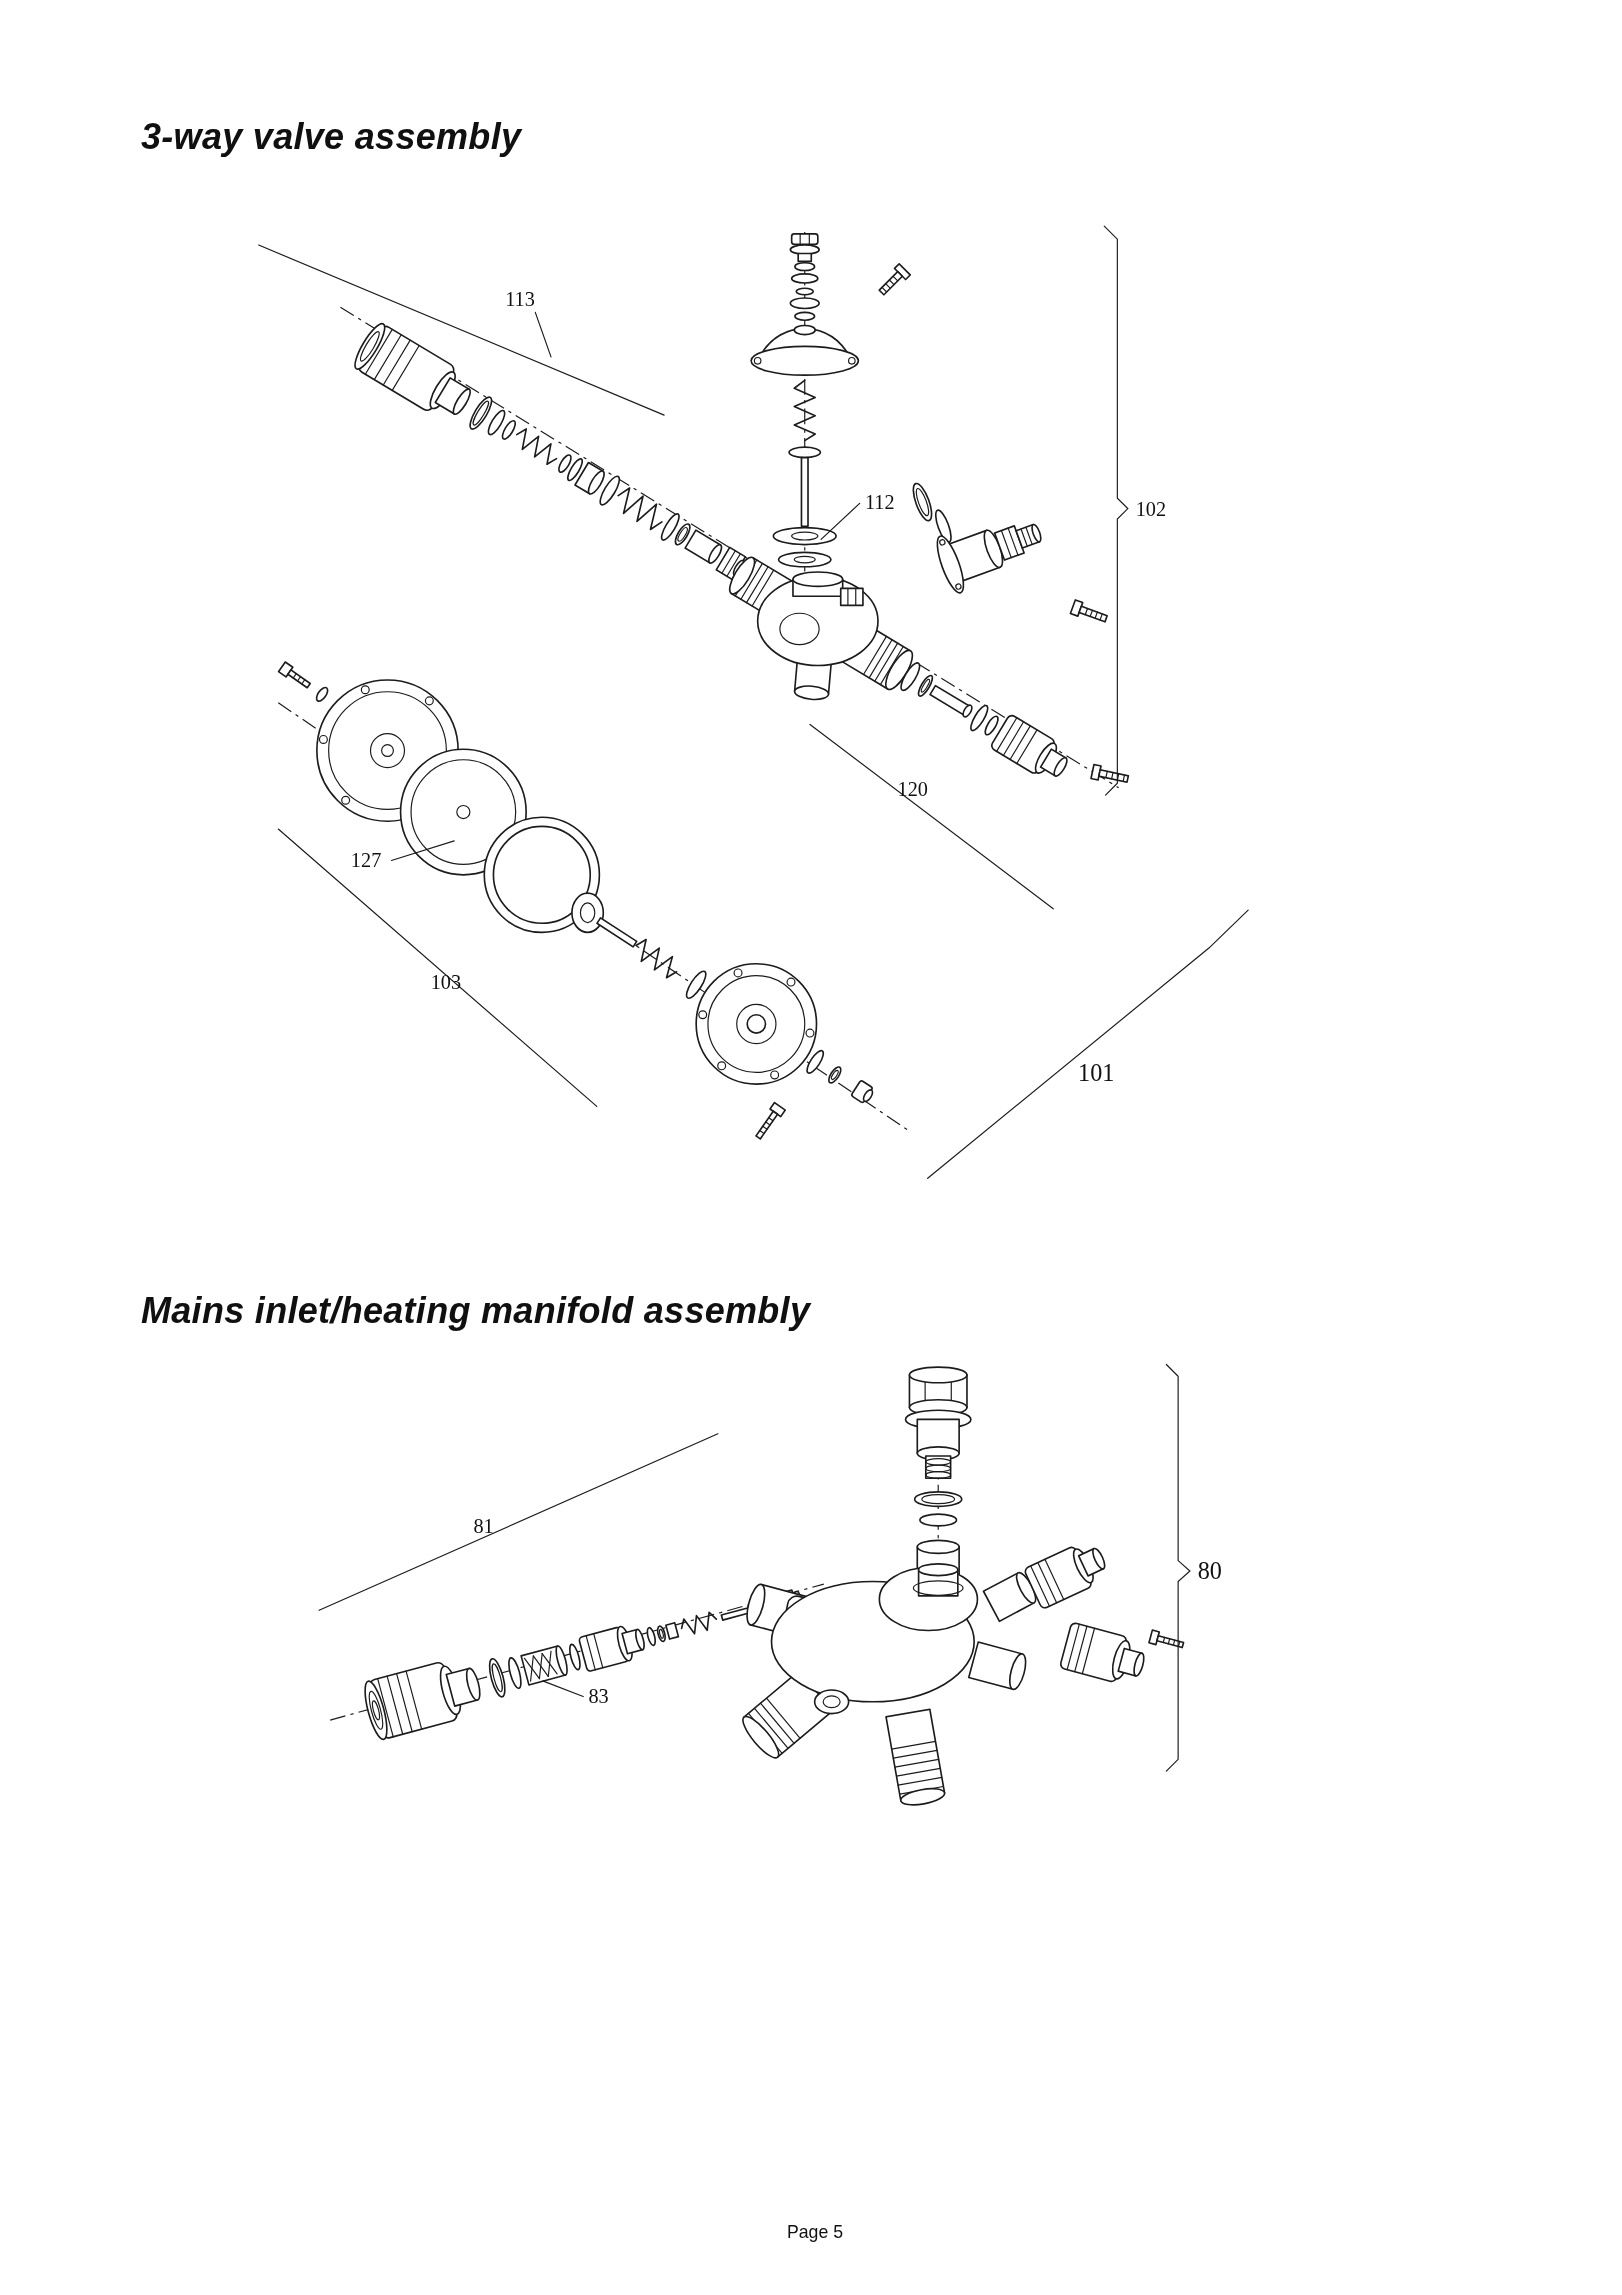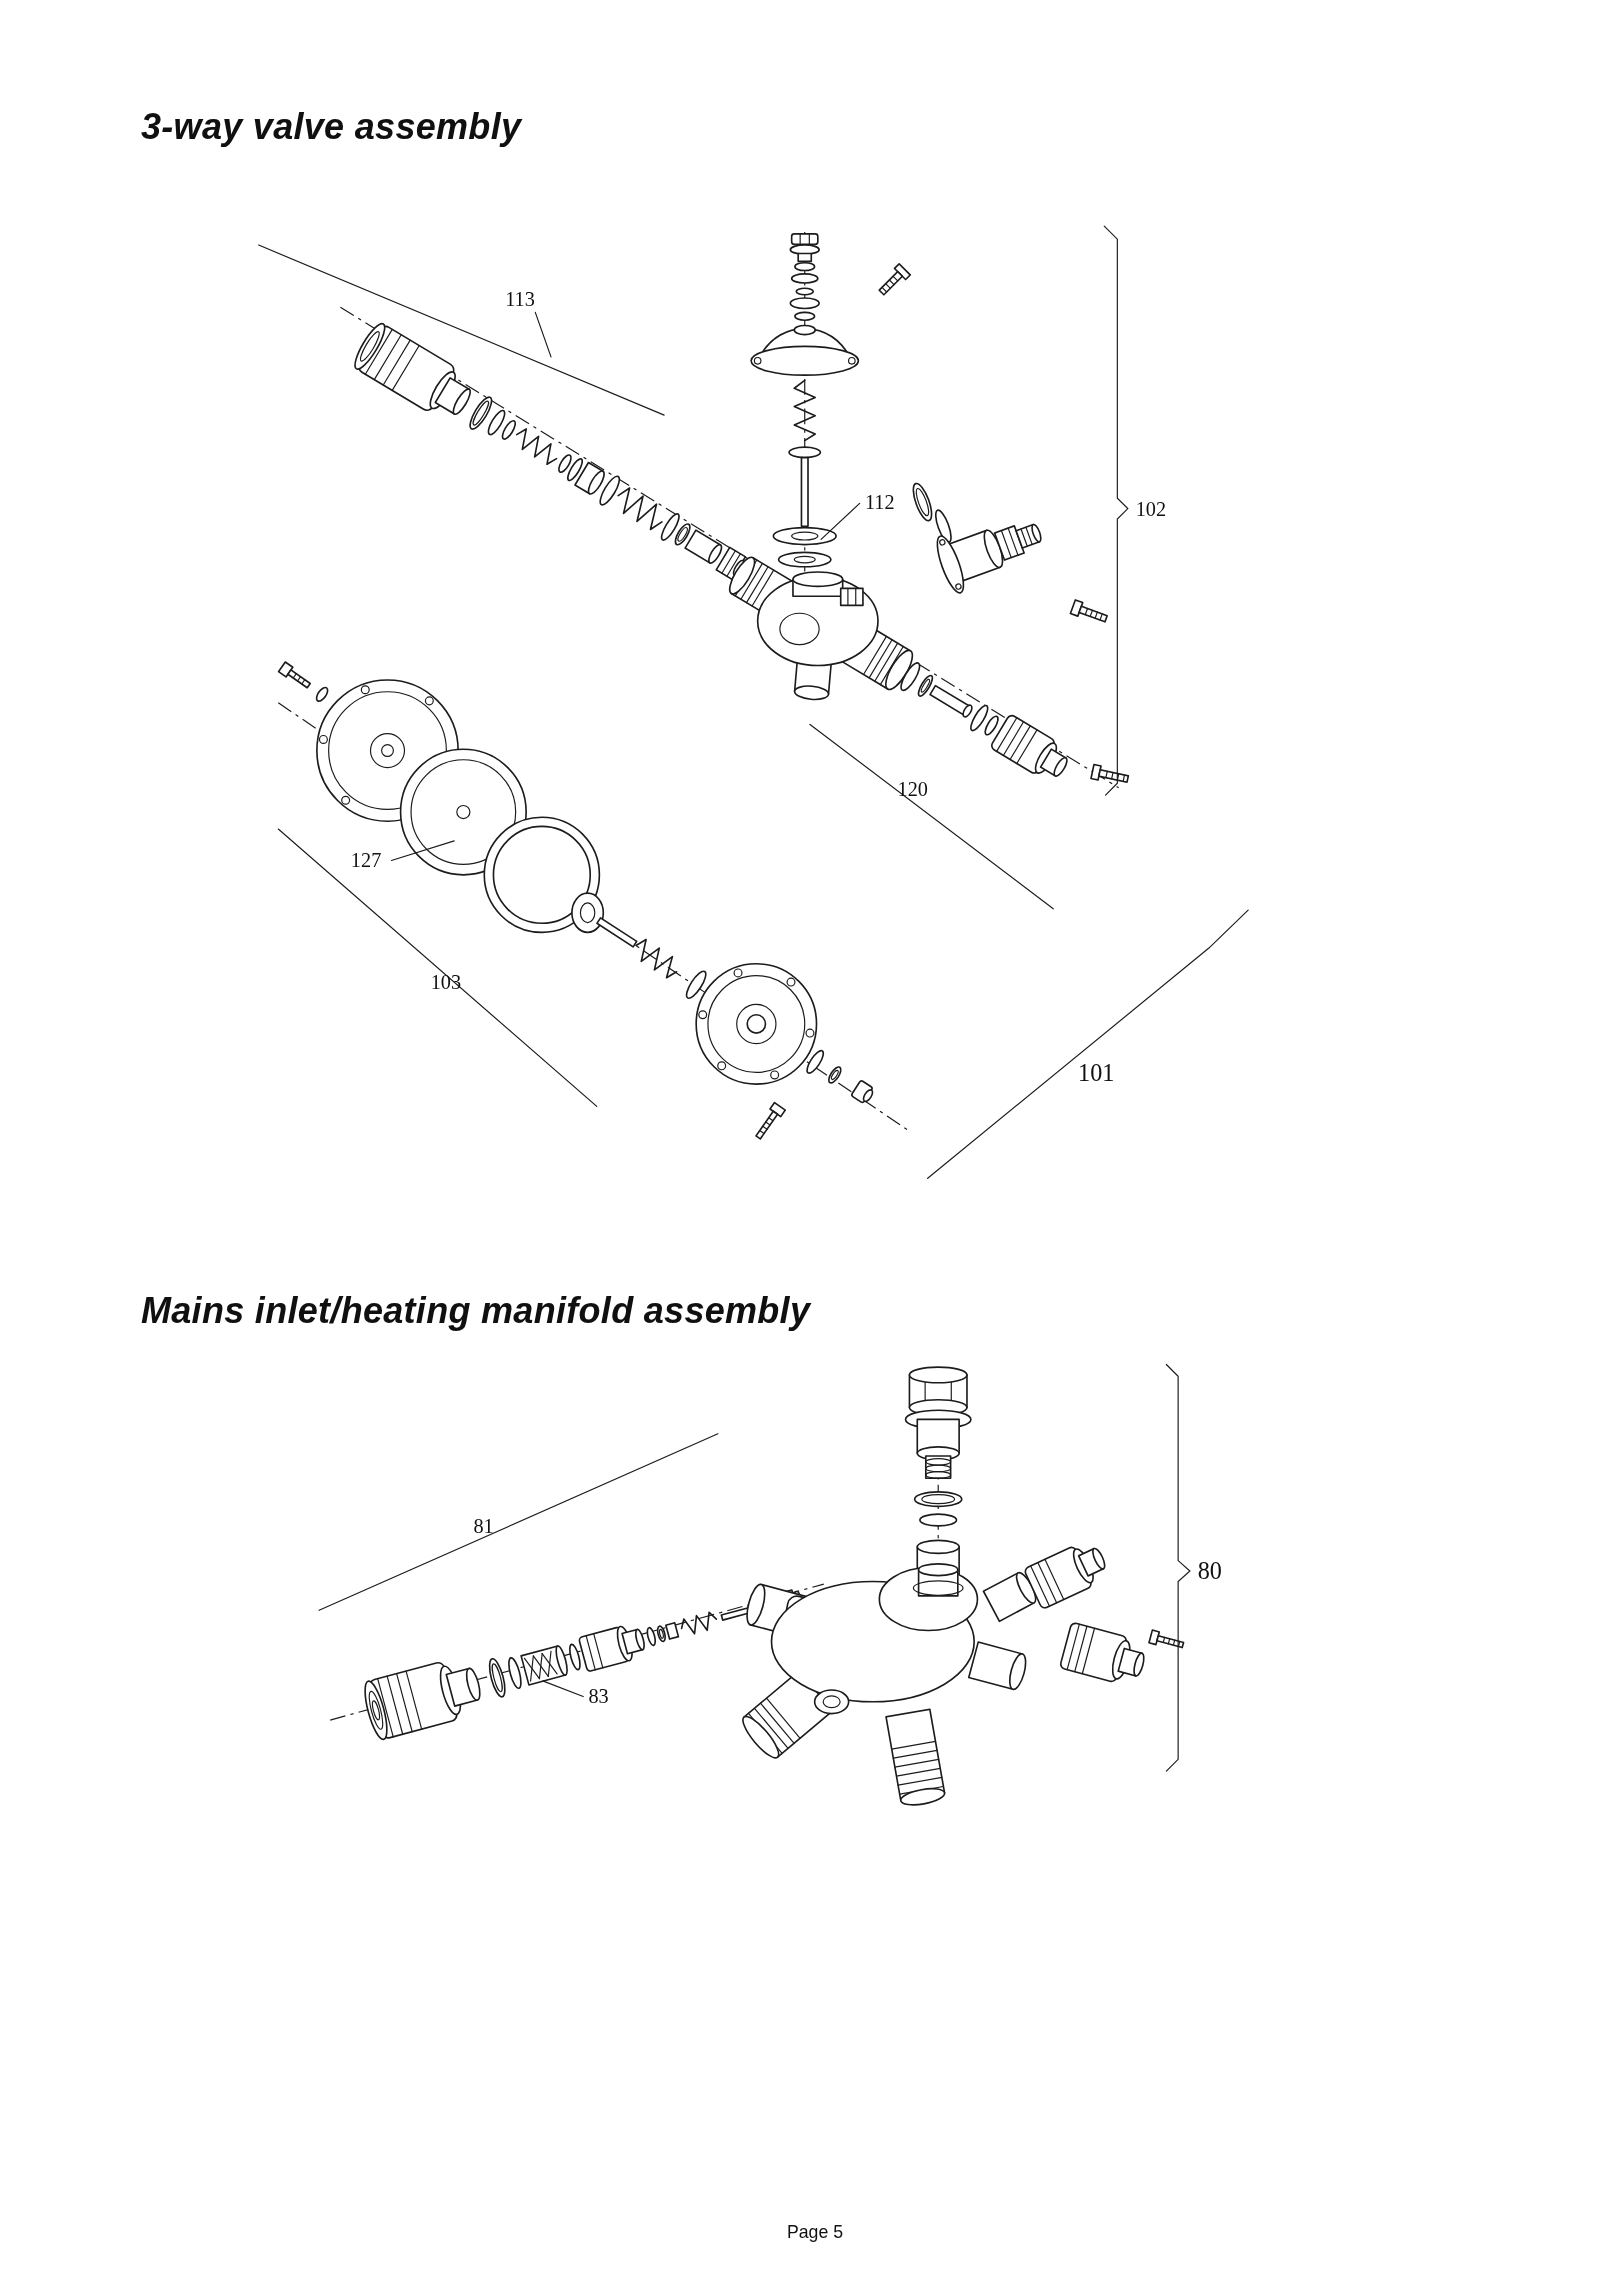--- a/index.html
+++ b/index.html
@@ -19,21 +19,21 @@
   .ln{fill:none;stroke:#1c1c1c;stroke-width:2.5;stroke-linecap:round;stroke-linejoin:round}
   .fw{fill:#ffffff;stroke:#1c1c1c;stroke-width:2.5;stroke-linejoin:round}
   .thin{fill:none;stroke:#1c1c1c;stroke-width:1.8;stroke-linecap:round}
   .dd{fill:none;stroke:#1c1c1c;stroke-width:1.8;stroke-dasharray:24 8 5 8}
   .lbl{font-family:"Liberation Serif", serif;font-size:31px;fill:#111;stroke:none}
   .lbl-big{font-family:"Liberation Serif", serif;font-size:37px;fill:#111;stroke:none}
 </style>
 </head>
 <body>
 
-<div class="heading" style="left:141px;top:106px">3-way valve assembly</div>
+<div class="heading" style="left:141px;top:116px">3-way valve assembly</div>
 
 <div class="heading" style="left:141px;top:1290px">Mains inlet/heating manifold assembly</div>
 
 <svg style="left:242px;top:196px" width="1047" height="1151" viewBox="0 0 1600 1760">
 
   <g>
     <line class="dd" x1="150" y1="170" x2="1340" y2="905"></line>
     <line class="dd" x1="55" y1="775" x2="1020" y2="1430"></line>
     <line class="dd" x1="860" y1="55" x2="860" y2="640"></line>
   </g>

